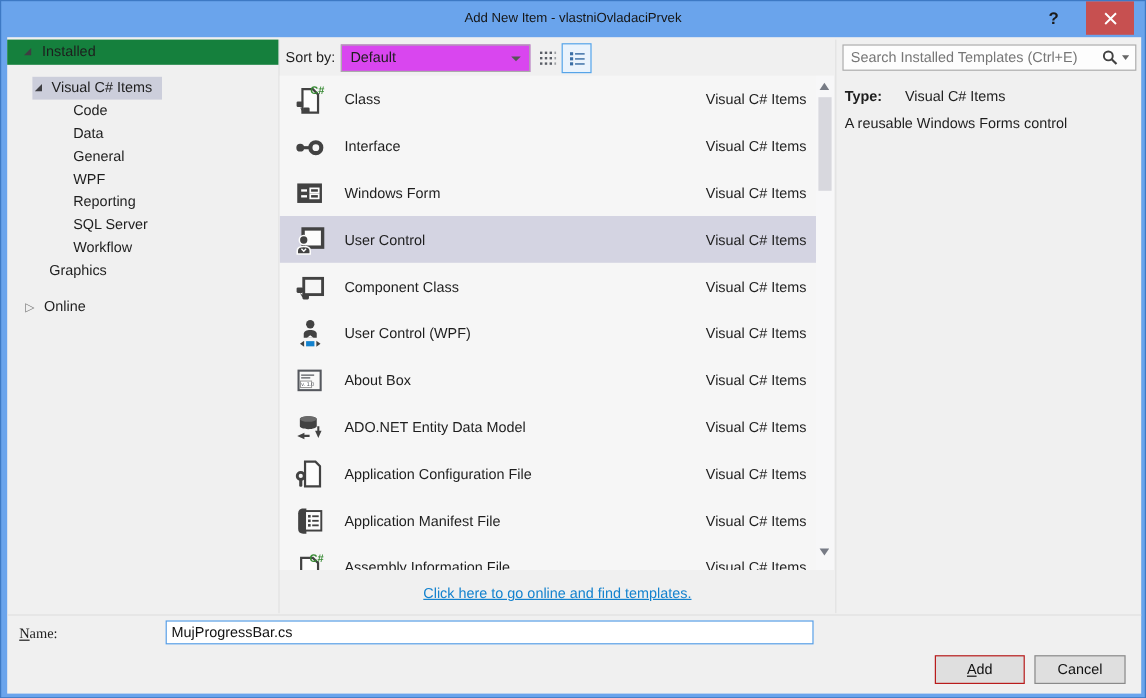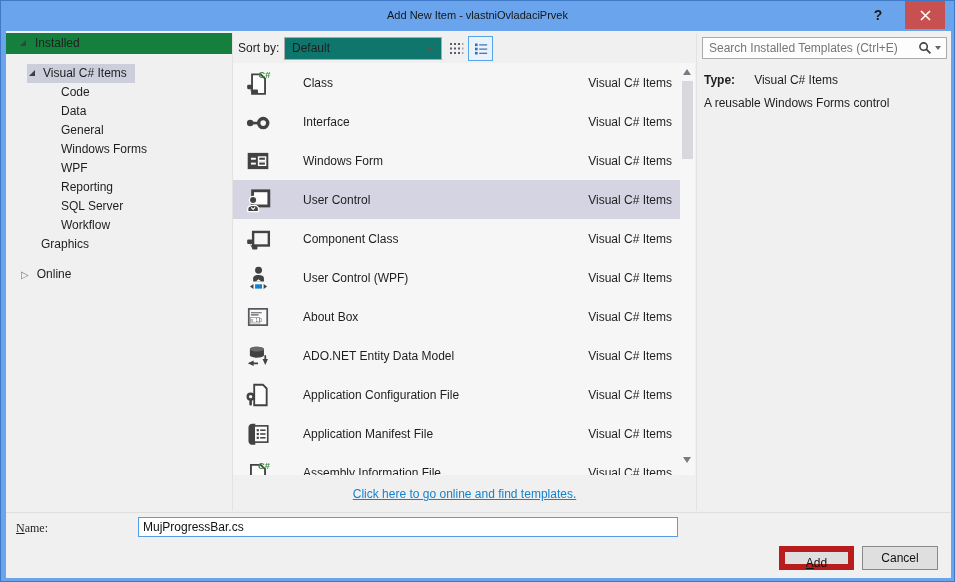--- a/index.html
+++ b/index.html
@@ -36,35 +36,35 @@
   .trow .lbl { margin-left:8px; }
   .lvl1 { padding-left:21px; }
   .lvl2 { padding-left:55px; }
   .lvl1g { padding-left:35px; }
   .lvl0 { padding-left:15px; margin-top:11px; }
   .sel-wrap { display:inline-block; background:#CCCEDB; padding:0 8px 0 2px; height:19px; }
 
   
   .sort-label { position:absolute; left:232px; top:10px; }
   .sort-dd { position:absolute; left:278px; top:6px; width:158px; height:23px;
-    background:#0f766e; border:1px solid #ABABAB; line-height:21px; padding-left:7px; }
+    background:#d946ef; border:1px solid #ABABAB; line-height:21px; padding-left:7px; }
   .sort-dd .caret { position:absolute; right:7px; top:9px; width:0; height:0;
     border-left:4px solid transparent; border-right:4px solid transparent; border-top:4px solid #555; }
   .view-grid { position:absolute; left:441px; top:8px; width:19px; height:19px; }
   .view-list { position:absolute; left:462px; top:5px; width:25px; height:25px;
     border:1px solid #56A4E8; background:#EAF3FC; display:flex; align-items:center; justify-content:center; }
 
   
   .tlist { position:absolute; left:227px; top:32px; width:447px; height:412px;
     background:#F6F6F6; overflow:hidden; }
   .row { height:39px; display:flex; align-items:center; }
   .row.selected { background:#D4D4E2; }
   .ticon { width:26px; height:26px; margin-left:12px; flex:none; }
   .ticon svg { width:26px; height:26px; display:block; }
-  .tname { margin-left:32px; }
+  .tname { margin-left:16px; }
   .tcat { margin-left:auto; margin-right:8px; }
 
   
   .scrollbar { position:absolute; left:674px; top:32px; width:15px; height:412px; background:#F7F7F8; }
   .sb-up { position:absolute; left:3px; top:6px; width:0; height:0;
     border-left:4.5px solid transparent; border-right:4.5px solid transparent; border-bottom:6px solid #777B85; }
   .sb-thumb { position:absolute; left:2px; top:18px; width:11px; height:78px; background:#D8D8DE; }
   .sb-down { position:absolute; left:3px; top:394px; width:0; height:0;
     border-left:4.5px solid transparent; border-right:4.5px solid transparent; border-top:6px solid #777B85; }
 
@@ -88,21 +88,21 @@
   
   .hline { position:absolute; left:0; top:481px; width:945px; height:1px; background:#DFDFDF; }
   .name-label { position:absolute; left:10px; top:488px; line-height:19px;font-family:Liberation Serif, serif; }
   .mnemonic { text-decoration:underline; }
   .name-input { position:absolute; left:132px; top:486px; width:540px; height:20px;
     border:1px solid #569DE5; background:#fff; padding:0 4px;
     font-family:"Liberation Sans",sans-serif; font-size:12px; color:#111; }
   .btn { position:absolute; top:515px; height:24px; background:#DFDFDF;
     font-family:"Liberation Sans",sans-serif; font-size:12px; color:#111;
     text-align:center; line-height:22px; cursor:default; }
-  .btn-add { left:773px; width:75px; border:6px solid #b91c1c; }
+  .btn-add { left:773px; width:75px; border:1px solid #b91c1c; }
   .btn-cancel { left:856px; width:76px; border:1px solid #8A8A8A; }
 </style>
 </head>
 <body>
 
 <div class="window">
 
   <div class="titlebar">
     <div class="title">Add New Item - vlastniOvladaciPrvek</div>
     <div class="help-btn">
@@ -122,21 +122,20 @@
     <div class="side-header">
       <span class="exp-tri"></span><span class="lbl">Installed</span>
     </div>
     <div class="tree">
       <div class="trow lvl1">
         <span class="sel-wrap"><span class="exp-tri"></span><span class="lbl">Visual C# Items</span></span>
       </div>
       <div class="trow lvl2"><span>Code</span></div>
       <div class="trow lvl2"><span>Data</span></div>
       <div class="trow lvl2"><span>General</span></div>
-      <div class="trow lvl2"><span>Windows Forms</span></div>
       <div class="trow lvl2"><span>WPF</span></div>
       <div class="trow lvl2"><span>Reporting</span></div>
       <div class="trow lvl2"><span>SQL Server</span></div>
       <div class="trow lvl2"><span>Workflow</span></div>
       <div class="trow lvl1g"><span>Graphics</span></div>
       <div class="trow lvl0">
         <span class="col-tri">▷</span><span class="lbl">Online</span>
       </div>
     </div>
 

